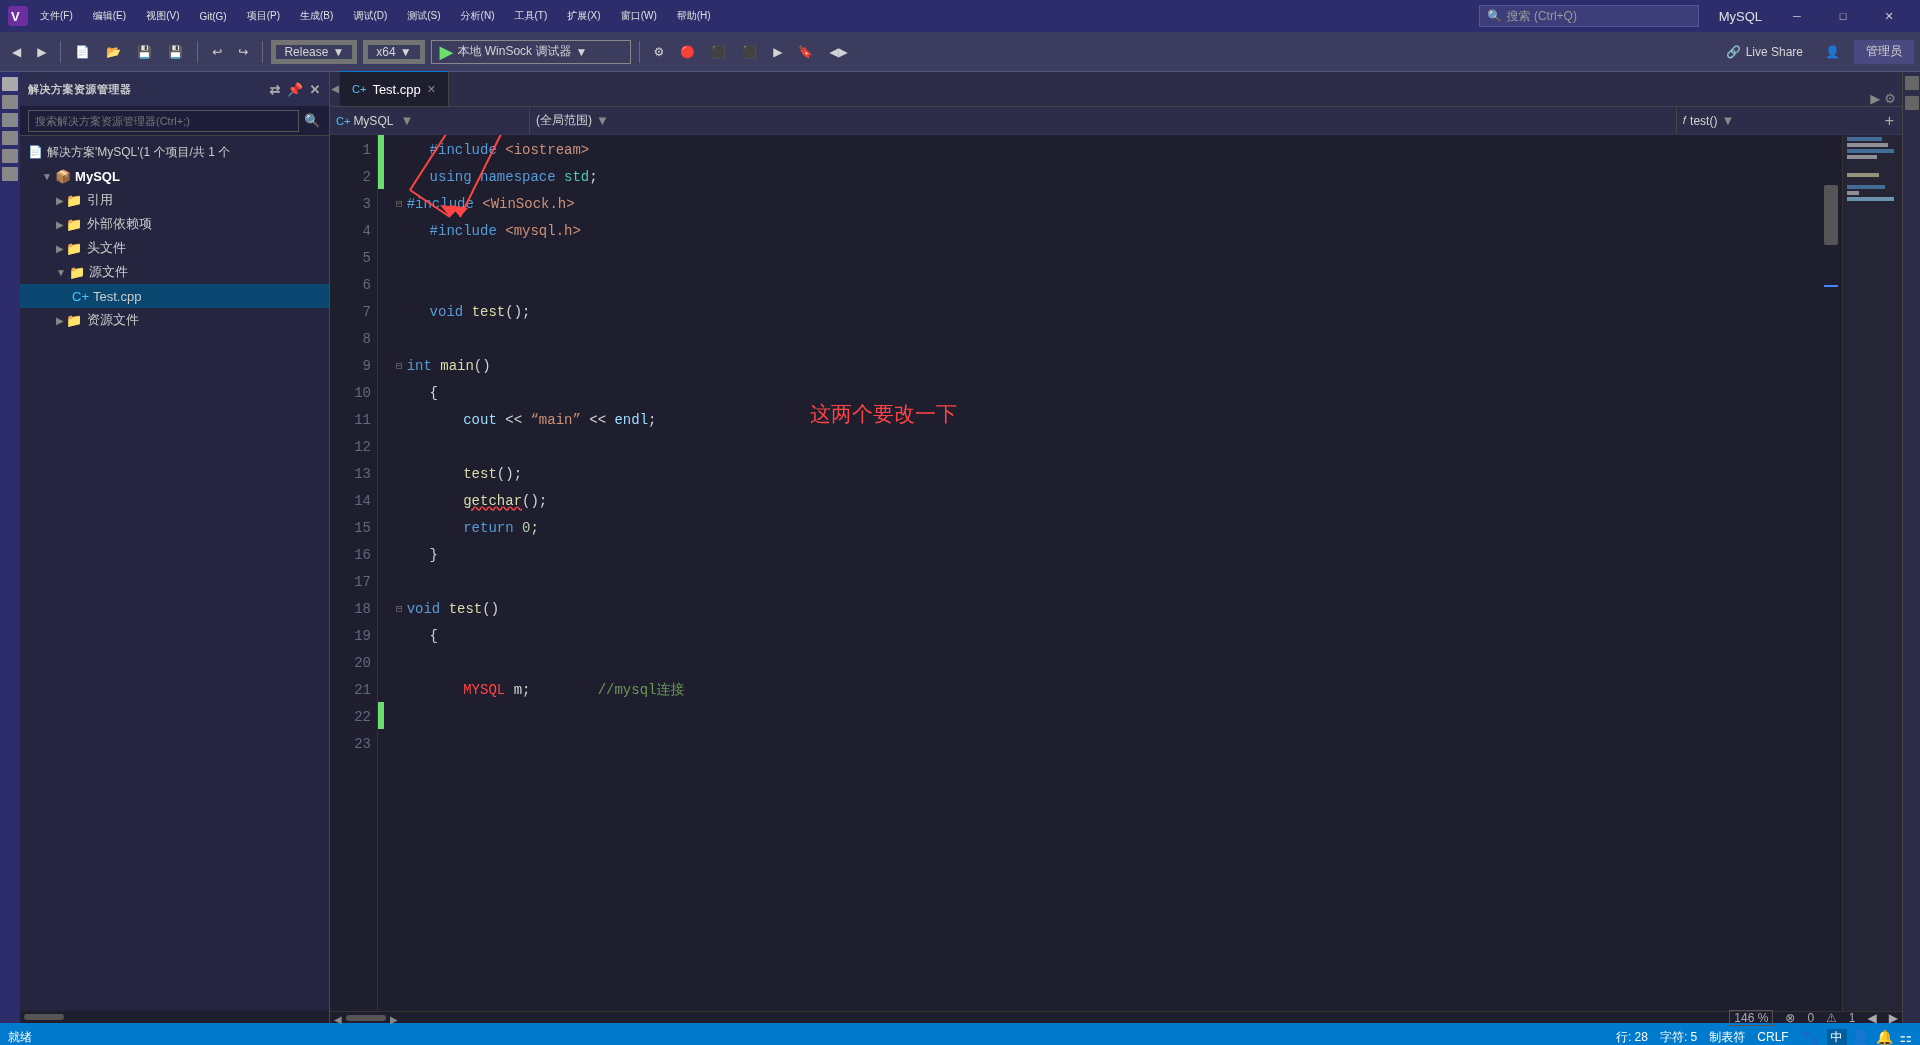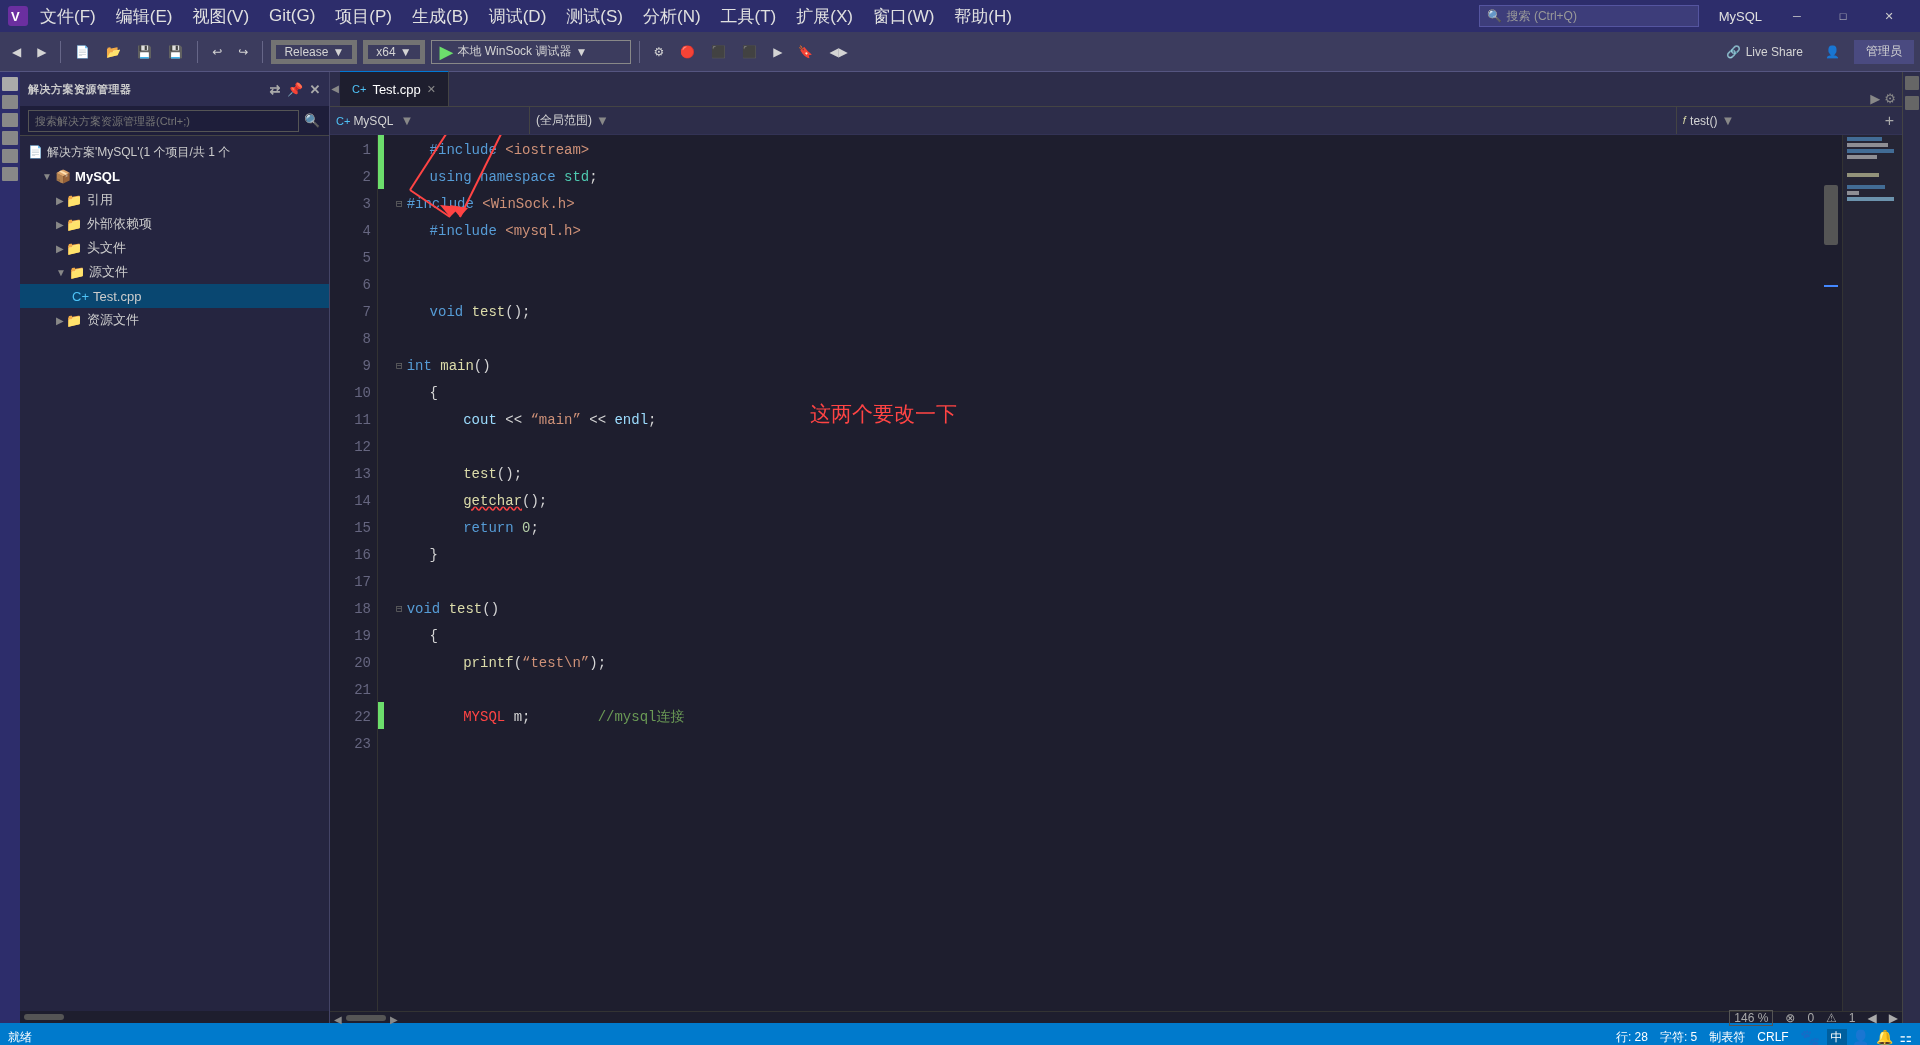--- a/index.html
+++ b/index.html
@@ -18,21 +18,21 @@
       height: 32px;
       background: #2d2d6b;
       display: flex;
       align-items: center;
       padding: 0 8px;
       gap: 4px;
     }
     .menu-item {
       color: #e0e0e0;
       padding: 4px 8px;
-      font-size: 17px;
+      font-size: 10px;
       cursor: pointer;
       white-space: nowrap;
     }
     .title-bar-search {
       margin-left: auto;
       display: flex;
       align-items: center;
       background: #3d3d7a;
       border: 1px solid #5555a0;
       padding: 2px 8px;
@@ -689,23 +689,20 @@
         <div class="code-line"><span class="plain"> </span></div>
 
         <div class="code-line">
           <span class="fold-marker">⊟</span><span class="kw">void</span><span class="plain"> </span><span class="fn">test</span><span class="plain">()</span>
         </div>
 
         <div class="code-line">
           <span class="plain">    {</span>
         </div>
 
-        <div class="code-line">
-          <span class="plain">        </span><span class="fn">printf</span><span class="plain">(</span><span class="str">“test\n”</span><span class="plain">);</span>
-        </div>
 
         <div class="code-line"><span class="plain"> </span></div>
 
         <div class="code-line">
           <span class="plain">        </span><span class="red">MYSQL</span><span class="plain"> m;        </span><span class="comment">//mysql连接</span>
         </div>
 
       </div>
 
       <div class="annotation-area">

